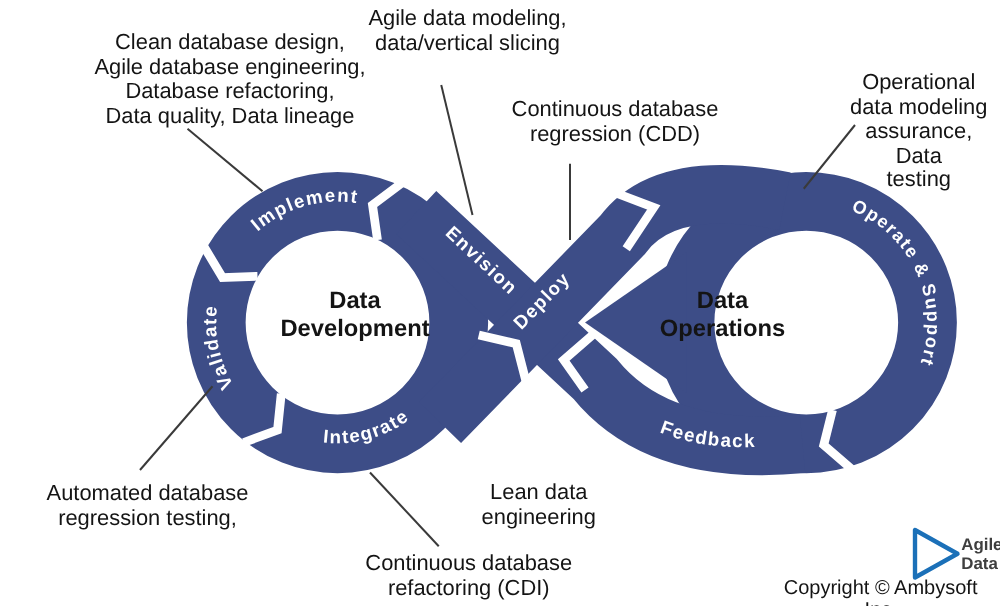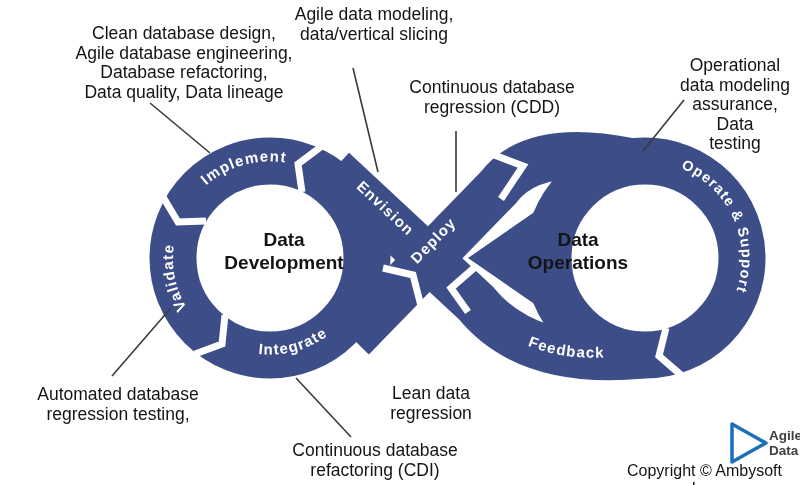--- a/index.html
+++ b/index.html
@@ -117,21 +117,21 @@
     <div>regression testing,</div>
   </div>
 
   <div class="anno" style="left:275px;top:441px;width:200px;">
     <div>Continuous database</div>
     <div>refactoring (CDI)</div>
   </div>
 
   <div class="anno" style="left:371px;top:356px;width:120px;margin-top:28px;">
     <div>Lean data</div>
-    <div>regression</div>
+    <div>engineering</div>
   </div>
 
   <div id="logo-text">
     <div>Agile</div>
     <div>Data</div>
   </div>
   <div id="copyright">Copyright © Ambysoft Inc.</div>
 
 </div>
 

